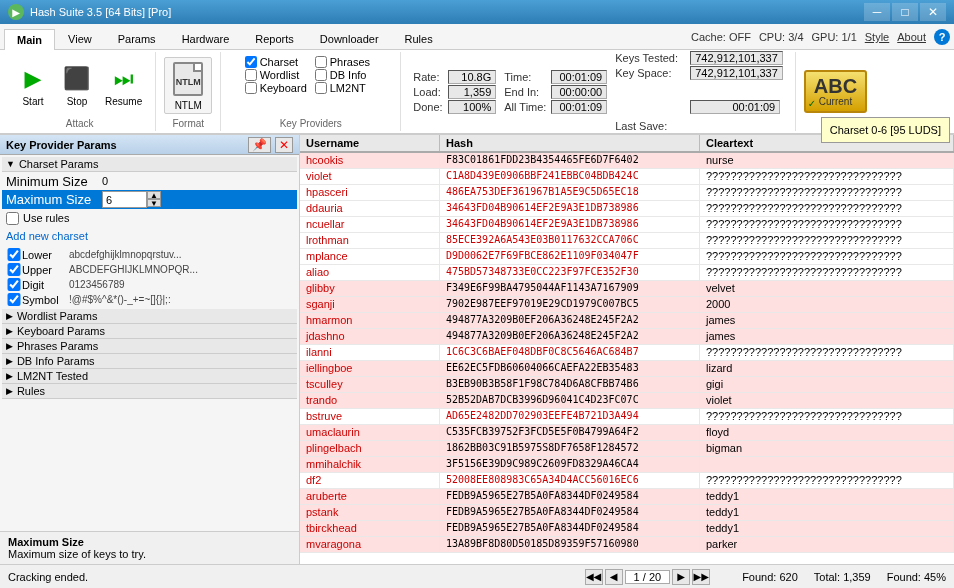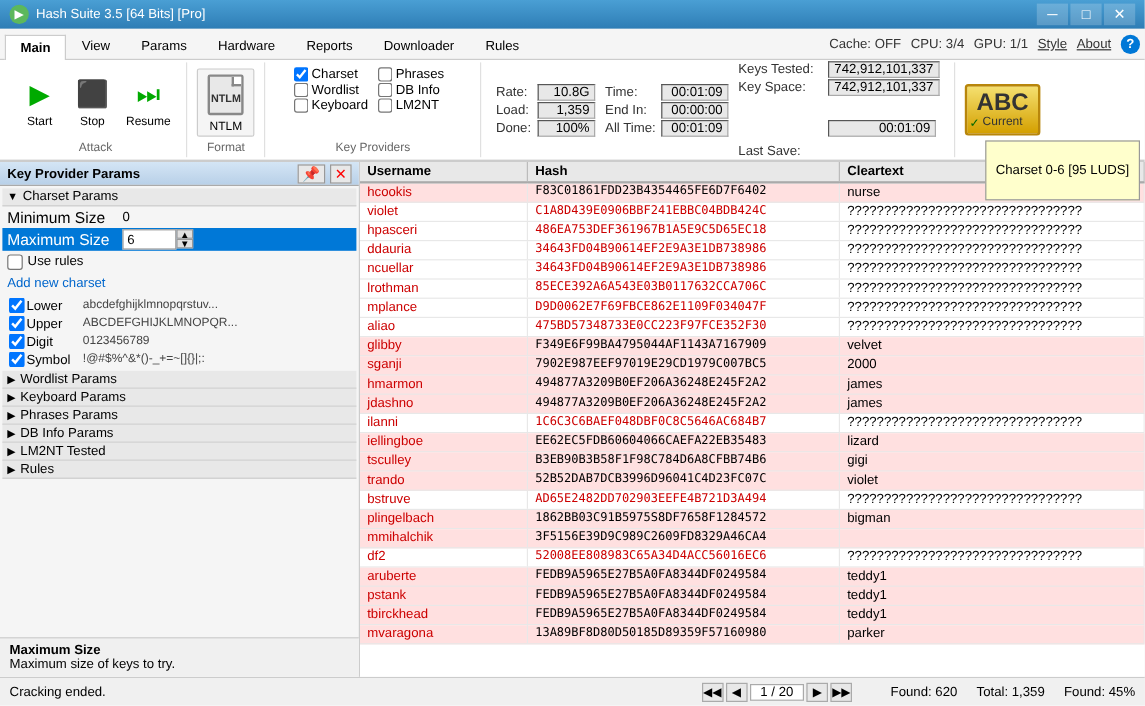--- a/index.html
+++ b/index.html
@@ -144,21 +144,21 @@
     }
     .abc-big { font-size: 20px; font-weight: bold; color: #333; line-height: 1; }
     .abc-sub { font-size: 10px; color: #333; }
     .abc-check { position: absolute; bottom: 2px; left: 2px; color: #006600; font-size: 10px; }
 
     
     .charset-popup {
       position: absolute;
       background: #ffffcc;
       border: 1px solid #999;
-      padding: 18px 8px;
+      padding: 6px 8px;
       font-size: 11px;
       white-space: nowrap;
       z-index: 100;
       top: 117px;
       right: 4px;
     }
 
     
     .main-area {
       display: flex;
@@ -633,20 +633,25 @@
           <div class="td username">trando</div>
           <div class="td hash-val">52B52DAB7DCB3996D96041C4D23FC07C</div>
           <div class="td cleartext">violet</div>
         </div>
         <div class="table-row">
           <div class="td username">bstruve</div>
           <div class="td hash-val" style="color: rgb(204, 0, 0);">AD65E2482DD702903EEFE4B721D3A494</div>
           <div class="td cleartext">????????????????????????????????</div>
         </div>
         <div class="table-row cracked">
+          <div class="td username">umaclaurin</div>
+          <div class="td hash-val">C535FCB39752F3FCD5E5F0B4799A64F2</div>
+          <div class="td cleartext">floyd</div>
+        </div>
+        <div class="table-row cracked">
           <div class="td username">plingelbach</div>
           <div class="td hash-val">1862BB03C91B5975S8DF7658F1284572</div>
           <div class="td cleartext">bigman</div>
         </div>
         <div class="table-row cracked">
           <div class="td username">mmihalchik</div>
           <div class="td hash-val">3F5156E39D9C989C2609FD8329A46CA4</div>
         </div>
         <div class="table-row">
           <div class="td username">df2</div>

